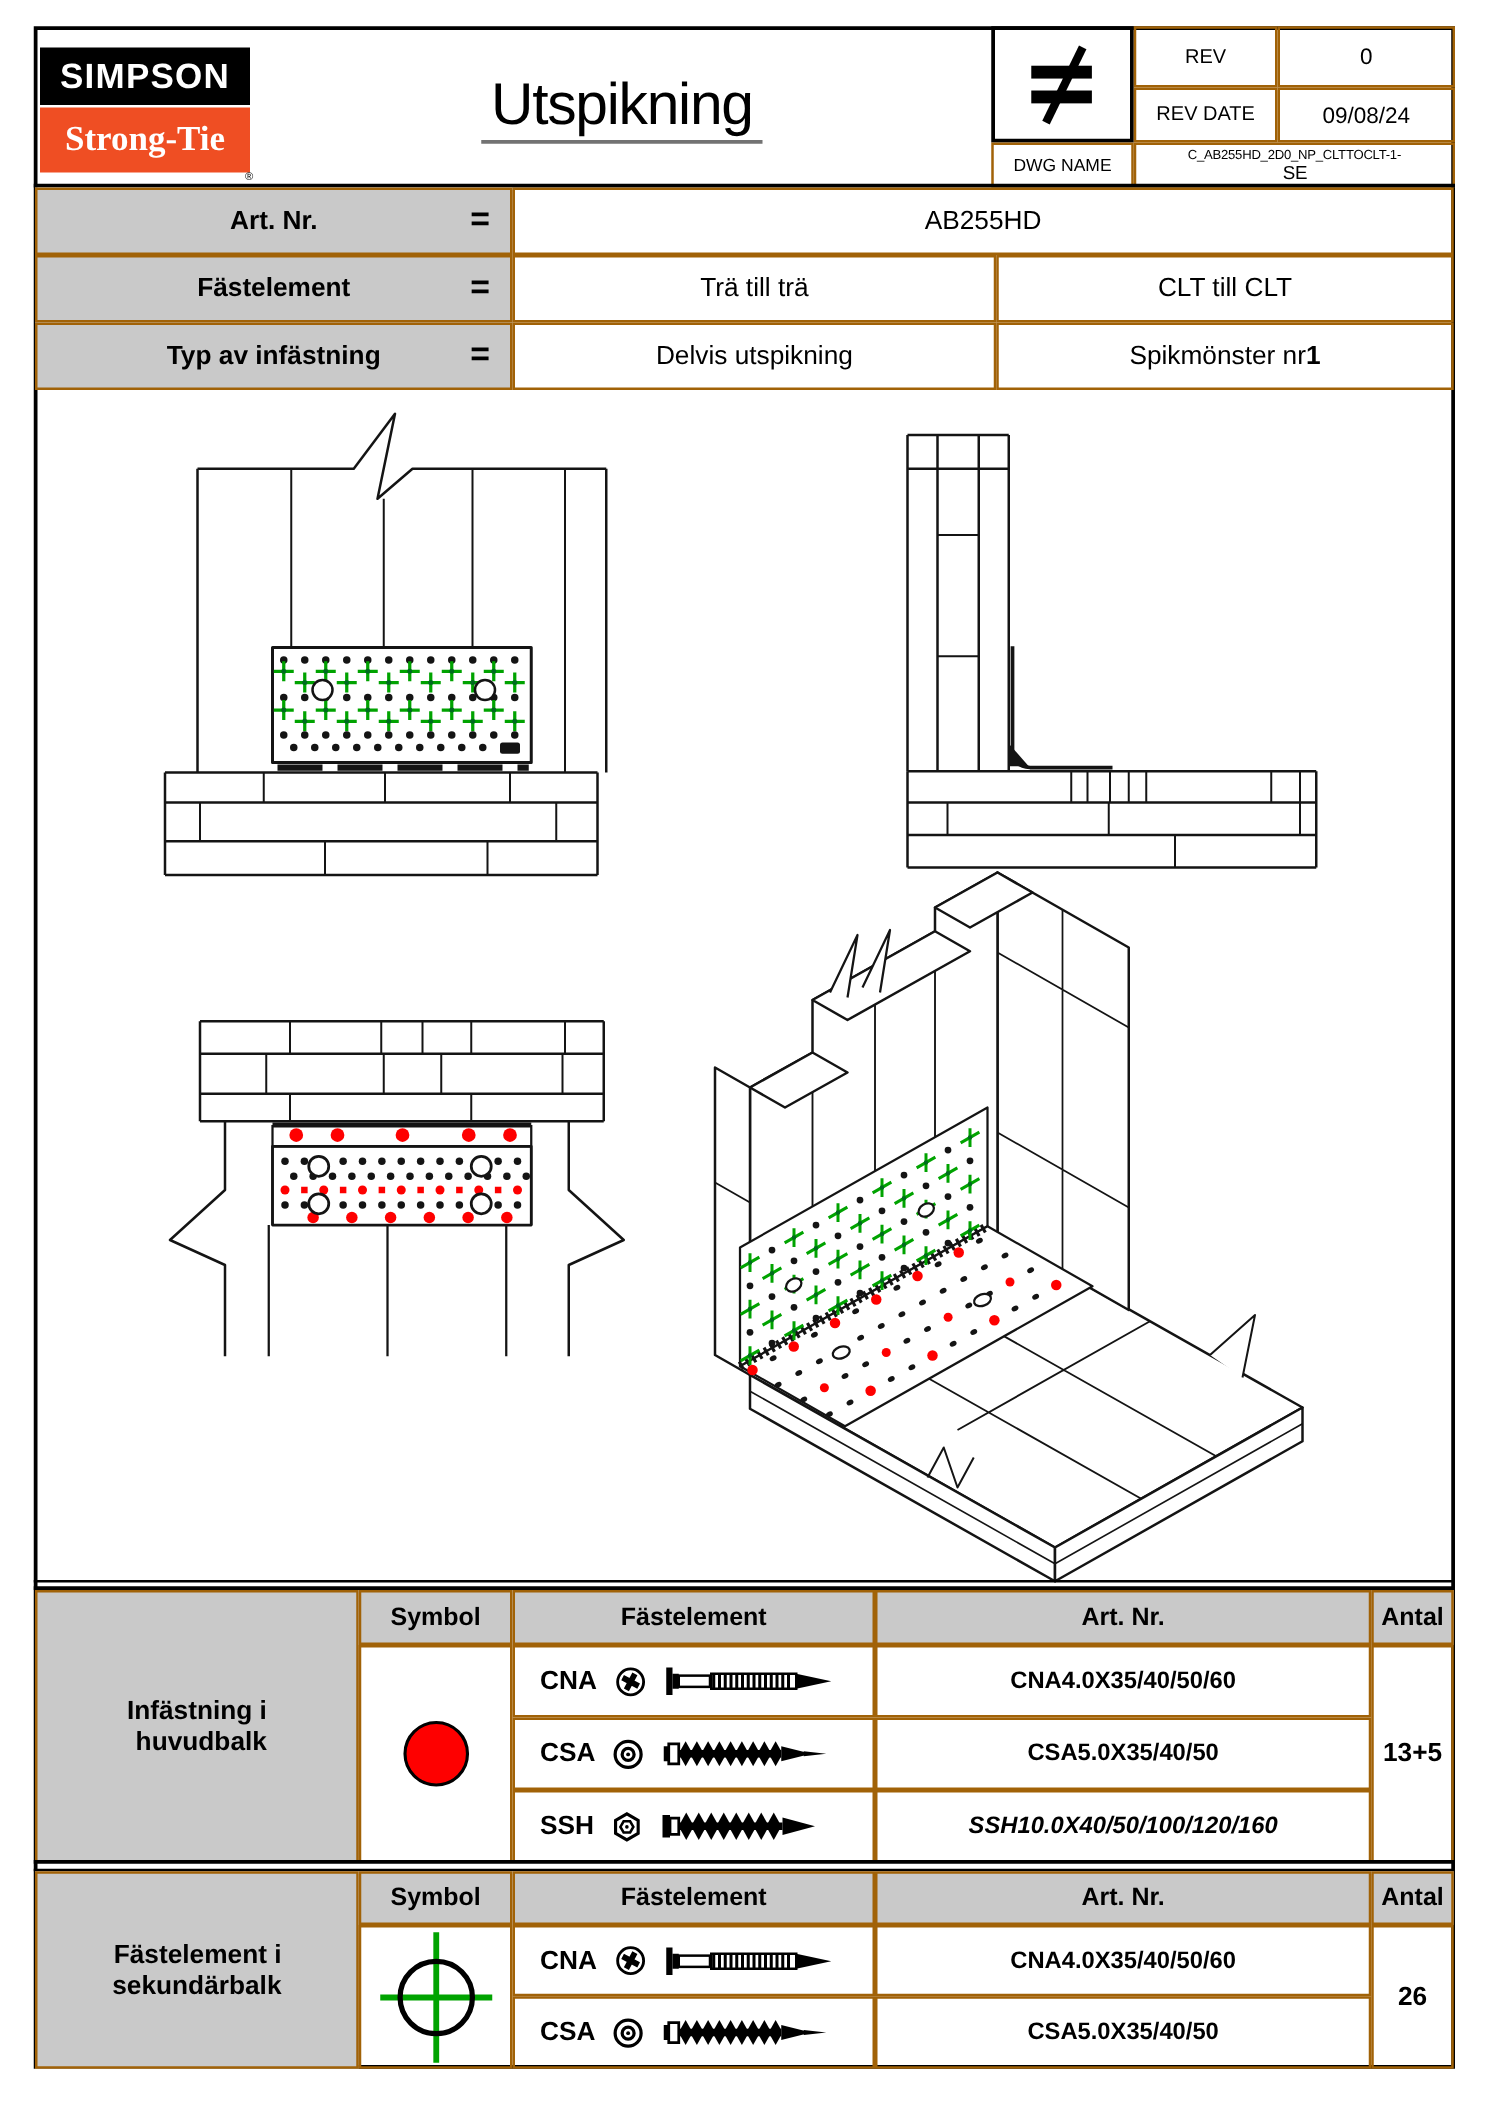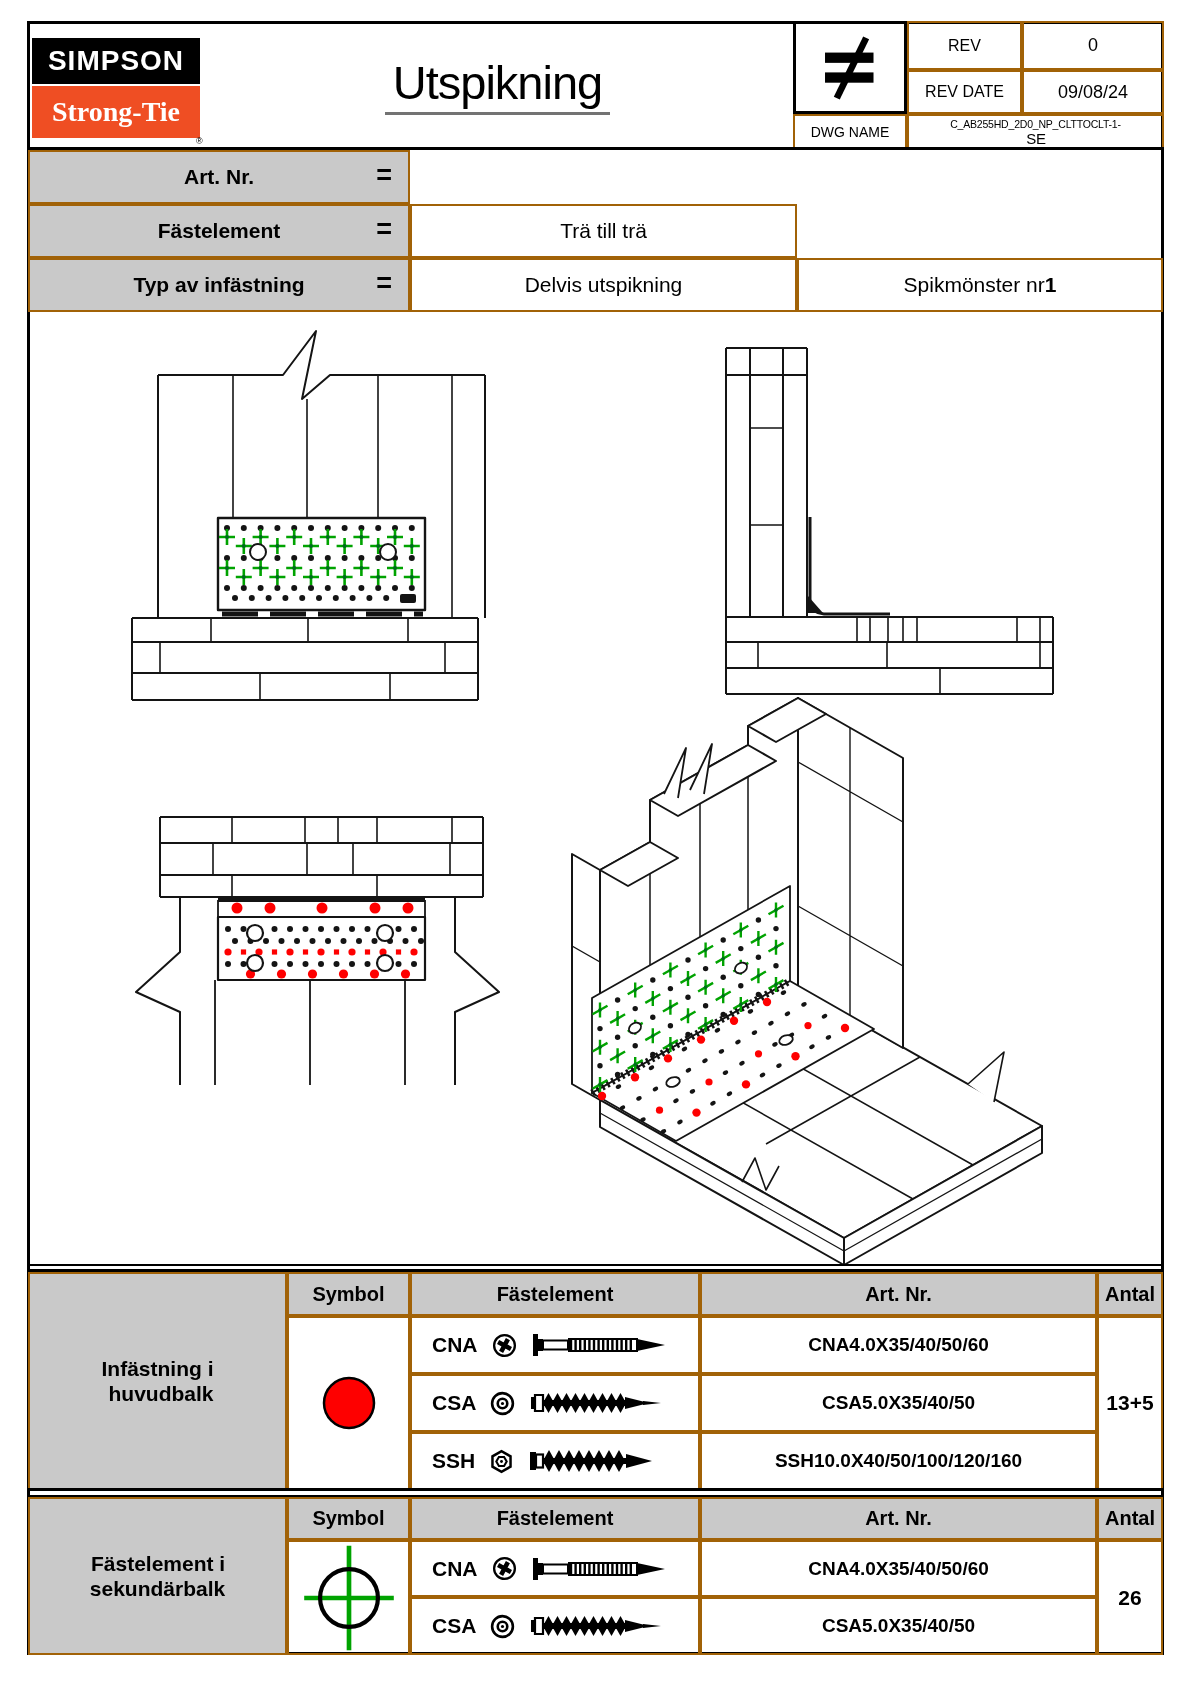--- a/index.html
+++ b/index.html
@@ -79,26 +79,28 @@
   <div class="abs cell b2 dwg-val">
     <span>C_AB255HD_2D0_NP_CLTTOCLT-1-</span>
       <span class="se">SE</span>
   </div>
   <div class="abs hline hdr-sep"></div>
 
   <div class="abs cell b2 ilabel" style="left:28px;top:150px;width:382px;height:54px;">
     <span>Art. Nr.</span>
       <span class="eq">=</span>
   </div>
+  <div class="abs cell b2 ival" style="left:410px;top:150px;width:753px;height:54px;">AB255HD</div>
 
   <div class="abs cell b2 ilabel" style="left:28px;top:204px;width:382px;height:54px;">
     <span>Fästelement</span>
       <span class="eq">=</span>
   </div>
   <div class="abs cell b2 ival" style="left:410px;top:204px;width:387px;height:54px;">Trä till trä</div>
+  <div class="abs cell b2 ival" style="left:797px;top:204px;width:366px;height:54px;">CLT till CLT</div>
 
   <div class="abs cell b2 ilabel" style="left:28px;top:258px;width:382px;height:54px;">
     <span>Typ av infästning</span>
       <span class="eq">=</span>
   </div>
   <div class="abs cell b2 ival" style="left:410px;top:258px;width:387px;height:54px;">Delvis utspikning</div>
   <div class="abs cell b2 ival pattern-wrap" style="left:797px;top:258px;width:366px;height:54px;">
     <span>Spikmönster nr</span>
     <span class="bold">1</span>
   </div>
@@ -576,21 +578,21 @@
         <polygon points="66,13 71,4 76,13" fill="#000"></polygon>
         <polygon points="66,17 71,26 76,17" fill="#000"></polygon>
         <polygon points="76,13 81,4 86,13" fill="#000"></polygon>
         <polygon points="76,17 81,26 86,17" fill="#000"></polygon>
         <polygon points="86,13 91,4 96,13" fill="#000"></polygon>
         <polygon points="86,17 91,26 96,17" fill="#000"></polygon>
         <rect x="16" y="12" width="82" height="6" fill="#000"></rect>
         <polygon points="98,8 124,15 98,22" fill="#000"></polygon>
       </svg>
   </div>
-  <div class="abs cell b2 art" style="left:700px;top:1432px;width:397px;height:58px;">SSH10.0X40/50/100/120/160</div>
+  <div class="abs cell b2 art" style="left:700px;top:1432px;width:397px;height:58px;font-style:italic;">SSH10.0X40/50/100/120/160</div>
 
   <div class="abs cell b2 qty" style="left:1097px;top:1316px;width:66px;height:174px;">13+5</div>
 
   <div class="abs dbl2"></div>
 
   <div class="abs cell b2 rowlab" style="left:28px;top:1497px;width:259px;height:158px;">
     <div>
         <div>Fästelement i</div>
         <div>sekundärbalk</div>
       </div>

